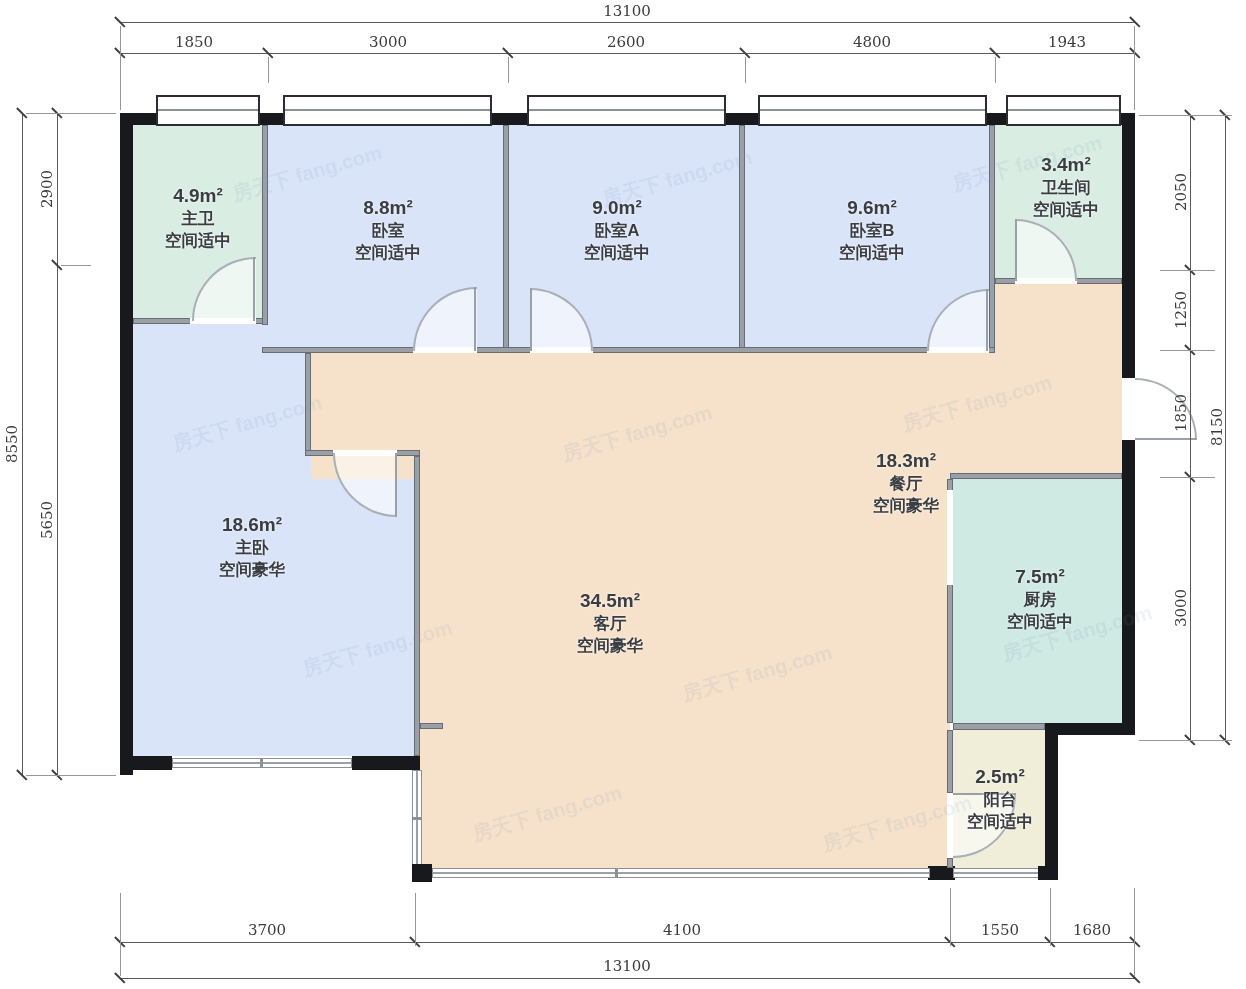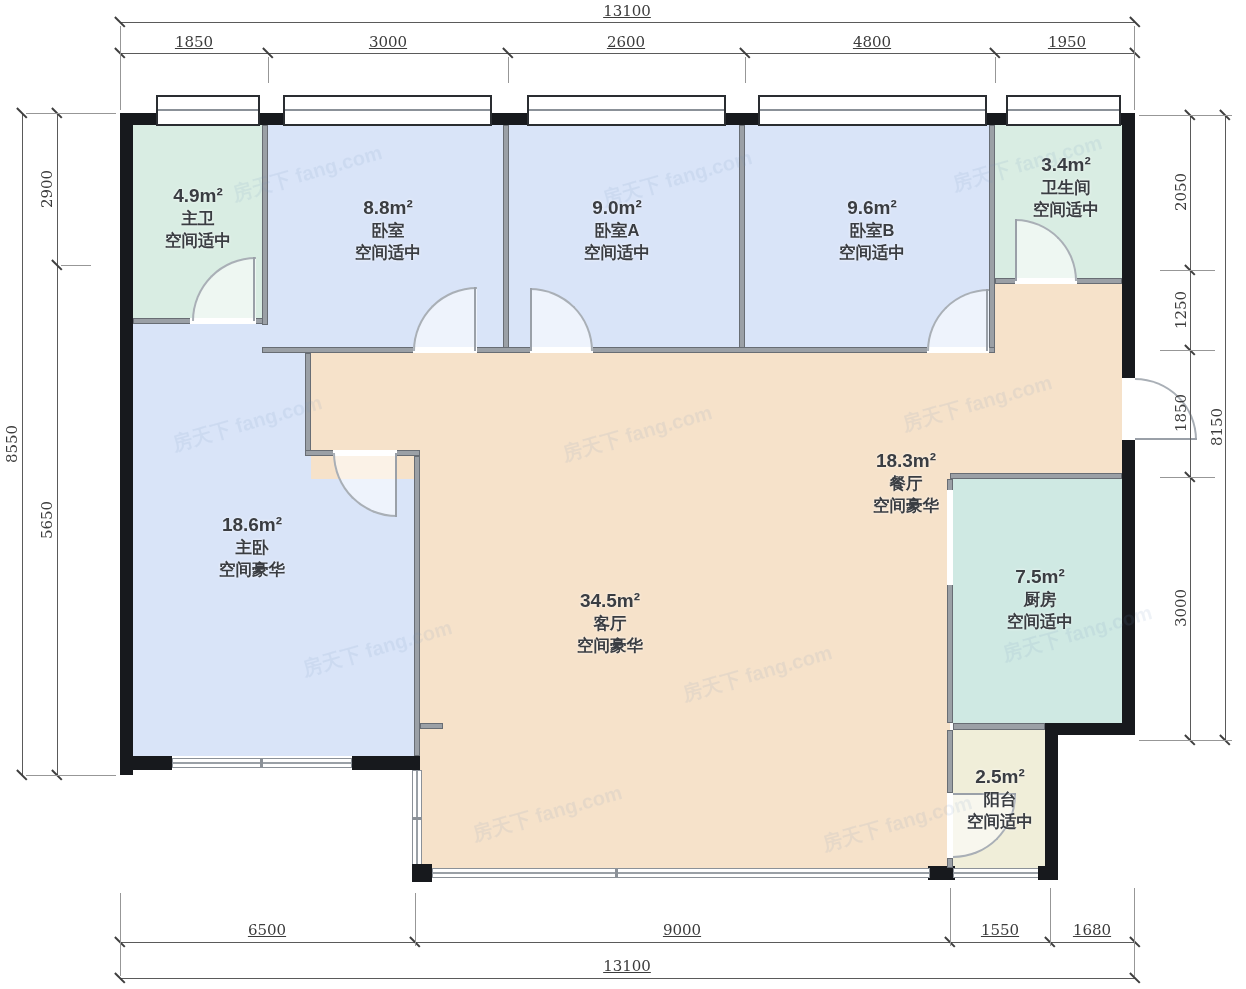--- a/index.html
+++ b/index.html
@@ -37,21 +37,21 @@
   .room-label .rname,.room-label .rqual{font-size:16.5px;}
   
   .dline{position:absolute;background:#5a5a5a;}
   .dline.h{height:1px;}
   .dline.v{width:1px;}
   .ext{position:absolute;background:#979797;}
   .ext.h{height:1px;}
   .ext.v{width:1px;}
   .tick{position:absolute;width:14px;height:1.5px;background:#3e3e3e;transform:rotate(45deg);}
   .dim{position:absolute;font-family:"DejaVu Serif",serif;font-size:15px;color:#3c3c3c;white-space:nowrap;}
-  .dim.hlab{transform:translateX(-50%);text-decoration:underline;}
+  .dim.hlab{transform:translateX(-50%);}
   .dim.vlab{transform:translate(-50%,-50%) rotate(-90deg);}
   
   .wm{position:absolute;font-size:20px;color:#6f8fba;opacity:.11;transform:rotate(-16deg);
       font-weight:bold;white-space:nowrap;pointer-events:none;}
 </style>
 </head>
 <body>
 
 <div id="stage">
 
@@ -191,21 +191,21 @@
     <div class="rqual">空间适中</div>
   </div>
 
   <div class="dline h" style="left:120px;top:22px;width:1015px"></div>
   <div class="dim hlab" style="left:627px;top:2px">13100</div>
   <div class="dline h" style="left:120px;top:53px;width:1015px"></div>
   <div class="dim hlab" style="left:194px;top:33px">1850</div>
   <div class="dim hlab" style="left:388px;top:33px">3000</div>
   <div class="dim hlab" style="left:626px;top:33px">2600</div>
   <div class="dim hlab" style="left:872px;top:33px">4800</div>
-  <div class="dim hlab" style="left:1067px;top:33px">1950</div>
+  <div class="dim hlab" style="left:1067px;top:33px">1943</div>
   <div class="tick" style="left:113px;top:21px"></div>
   <div class="tick" style="left:1128px;top:21px"></div>
   <div class="tick" style="left:113px;top:52px"></div>
   <div class="tick" style="left:261px;top:52px"></div>
   <div class="tick" style="left:501px;top:52px"></div>
   <div class="tick" style="left:738px;top:52px"></div>
   <div class="tick" style="left:988px;top:52px"></div>
   <div class="tick" style="left:1128px;top:52px"></div>
   <div class="ext v" style="left:120px;top:26px;height:84px"></div>
   <div class="ext v" style="left:1134px;top:26px;height:84px"></div>
@@ -242,22 +242,22 @@
   <div class="tick" style="left:1183px;top:739px"></div>
   <div class="tick" style="left:1218px;top:114px"></div>
   <div class="tick" style="left:1218px;top:739px"></div>
   <div class="ext h" style="left:1139px;top:115px;width:93px"></div>
   <div class="ext h" style="left:1160px;top:270px;width:55px"></div>
   <div class="ext h" style="left:1160px;top:350px;width:55px"></div>
   <div class="ext h" style="left:1160px;top:477px;width:55px"></div>
   <div class="ext h" style="left:1139px;top:740px;width:93px"></div>
 
   <div class="dline h" style="left:120px;top:942px;width:1015px"></div>
-  <div class="dim hlab" style="left:267px;top:921px">6500</div>
-  <div class="dim hlab" style="left:682px;top:921px">9000</div>
+  <div class="dim hlab" style="left:267px;top:921px">3700</div>
+  <div class="dim hlab" style="left:682px;top:921px">4100</div>
   <div class="dim hlab" style="left:1000px;top:921px">1550</div>
   <div class="dim hlab" style="left:1092px;top:921px">1680</div>
   <div class="dline h" style="left:120px;top:978px;width:1015px"></div>
   <div class="dim hlab" style="left:627px;top:957px">13100</div>
   <div class="tick" style="left:113px;top:941px"></div>
   <div class="tick" style="left:408px;top:941px"></div>
   <div class="tick" style="left:943px;top:941px"></div>
   <div class="tick" style="left:1043px;top:941px"></div>
   <div class="tick" style="left:1128px;top:941px"></div>
   <div class="tick" style="left:113px;top:977px"></div>

